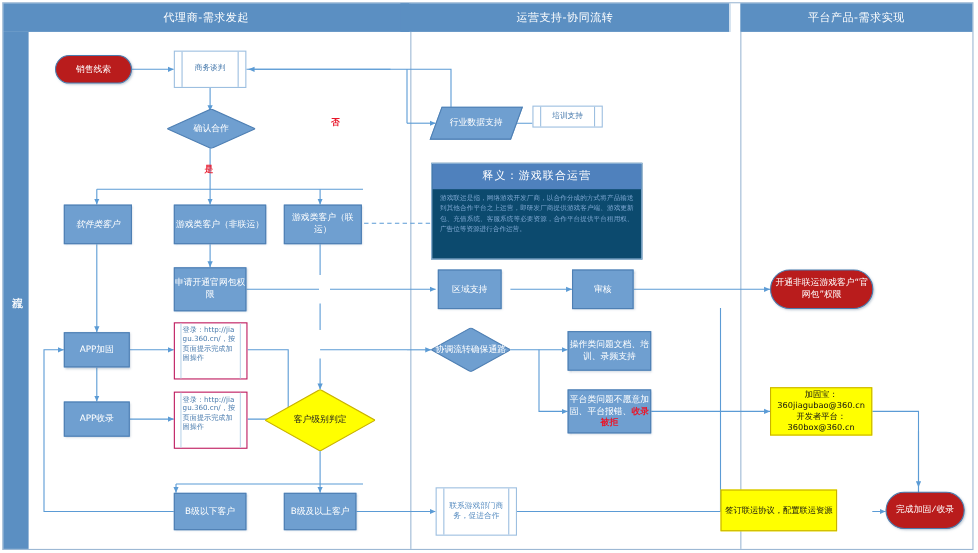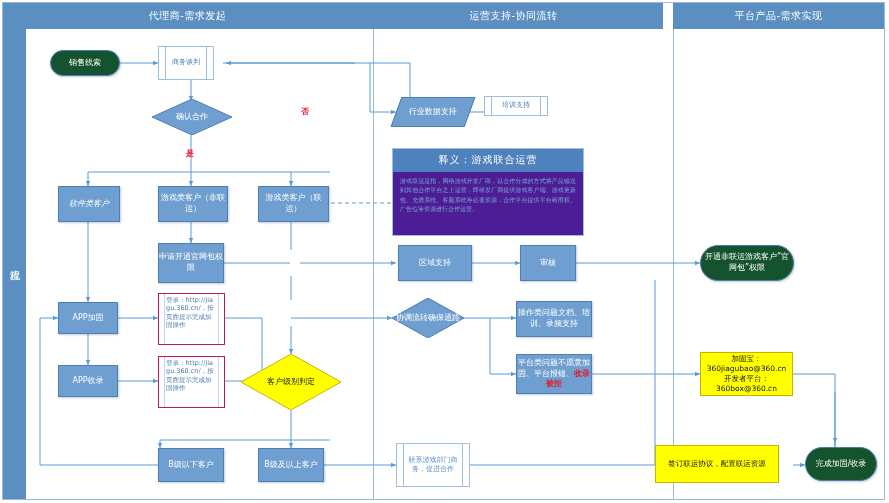--- a/index.html
+++ b/index.html
@@ -13,21 +13,21 @@
       border-right:1px solid #ffffff;box-sizing:border-box;}
   .lane-divider{position:absolute;top:29px;width:1px;height:470px;background:#9db8d4;}
   .left-rail{position:absolute;left:3px;top:29px;width:23px;height:470px;background:#5b8fc2;
       display:flex;align-items:center;justify-content:center;}
   .left-rail span{writing-mode:vertical-rl;color:#ffffff;font-size:10px;letter-spacing:2px;}
 
   
   .node{position:absolute;box-sizing:border-box;display:flex;align-items:center;justify-content:center;
       text-align:center;font-size:8px;line-height:1.35;color:#ffffff;}
   .proc{background:#6f9fd0;border:1px solid #4e7fb3;box-shadow:1px 1px 2px rgba(80,110,140,.35);}
-  .term{background:#14532d;border:1px solid #4a7cae;border-radius:999px;
+  .term{background:#b91c1c;border:1px solid #4a7cae;border-radius:999px;
       box-shadow:1px 1px 2px rgba(80,110,140,.35);}
   .para{background:#6f9fd0;border:1px solid #4e7fb3;transform:skewX(-20deg);}
   .para > i{display:block;transform:skewX(20deg);font-style:normal;}
   .diamond-blue, .diamond-yellow{position:absolute;}
   .dm-shape{position:absolute;inset:0;}
   .dm-label{position:absolute;inset:0;display:flex;align-items:center;justify-content:center;
       text-align:center;font-size:8px;line-height:1.3;}
   .diamond-blue .dm-label{color:#ffffff;}
   .diamond-yellow .dm-label{color:#202020;}
 
@@ -44,21 +44,21 @@
       font-size:6.5px;line-height:1.28;color:#4a7cae;padding:2px 7px;text-align:left;word-break:break-all;}
   .note::before,.note::after{content:"";position:absolute;top:0;bottom:0;width:1px;background:#bcd5ea;}
   .note::before{left:5px;} .note::after{right:5px;}
 
   
   .yellow{position:absolute;box-sizing:border-box;background:#ffff00;border:1px solid #c9b200;
       display:flex;align-items:center;justify-content:center;text-align:center;
       font-size:7.5px;line-height:1.35;color:#111111;padding:2px 3px;}
 
   
-  .legend{position:absolute;box-sizing:border-box;border:1px solid #9dbfe0;background:#4c1d95;}
+  .legend{position:absolute;box-sizing:border-box;border:1px solid #9dbfe0;background:#0c4a6e;}
   .legend-title{background:#4f81bd;color:#ffffff;font-size:10px;text-align:center;padding:4px 0 5px;
       letter-spacing:1px;}
   .legend-body{font-size:6px;line-height:1.55;color:#7da7d2;padding:4px 7px 5px;text-align:justify;}
 
   
   .flag{position:absolute;font-size:8px;color:#e8172a;font-weight:bold;}
   .redin{color:#e8172a;font-weight:bold;}
 
   svg.wires{position:absolute;left:0;top:0;width:889px;height:503px;pointer-events:none;}
 </style>
@@ -170,39 +170,39 @@
 
       <path d="M655,280 L655,465"></path>
       <path d="M655,280 L655,280"></path>
     </g>
   </svg>
 
   <div class="node term" style="left:50px;top:50px;width:70px;height:26px;">
     <span>销售线索</span>
   </div>
 
-  <div class="docbox" style="left:158px;top:46px;width:56px;height:34px;">
+  <div class="docbox" style="left:158px;top:46px;width:66px;height:34px;">
     <span>商务谈判</span>
   </div>
 
   <div class="diamond-blue" style="left:152px;top:99px;width:80px;height:36px;">
     <svg class="dm-shape" viewBox="0 0 80 36" preserveAspectRatio="none">
       <polygon points="40,0 80,18 40,36 0,18" fill="#6f9fd0" stroke="#4e7fb3" stroke-width="1"></polygon>
     </svg>
     <div class="dm-label">确认合作</div>
   </div>
 
   <div class="flag" style="left:301px;top:106px;">否</div>
   <div class="flag" style="left:186px;top:148px;">是</div>
 
   <div class="node proc" style="left:58px;top:186px;width:62px;height:36px;font-style:italic;">
     <span>软件类客户</span>
   </div>
 
-  <div class="node proc" style="left:158px;top:186px;width:70px;height:36px;">
+  <div class="node proc" style="left:158px;top:186px;width:84px;height:36px;">
     <span>游戏类客户（非联运）</span>
   </div>
 
   <div class="node proc" style="left:258px;top:186px;width:71px;height:36px;">
     <span>游戏类客户（联运）</span>
   </div>
 
   <div class="node proc" style="left:158px;top:243px;width:66px;height:40px;">
     <span>申请开通官网包权限</span>
   </div>
@@ -240,21 +240,21 @@
 
   <div class="docbox" style="left:484px;top:96px;width:64px;height:20px;">
     <span>培训支持</span>
   </div>
 
   <div class="legend" style="left:392px;top:148px;width:192px;height:88px;">
     <div class="legend-title">释义：游戏联合运营</div>
     <div class="legend-body">游戏联运是指，网络游戏开发厂商，以合作分成的方式将产品输送到其他合作平台之上运营，即研发厂商提供游戏客户端、游戏更新包、充值系统、客服系统等必要资源，合作平台提供平台租用权、广告位等资源进行合作运营。</div>
   </div>
 
-  <div class="node proc" style="left:398px;top:245px;width:74px;height:36px;">
+  <div class="node proc" style="left:398px;top:245px;width:58px;height:36px;">
     <span>区域支持</span>
   </div>
 
   <div class="node proc" style="left:520px;top:245px;width:56px;height:36px;">
     <span>审核</span>
   </div>
 
   <div class="diamond-blue" style="left:392px;top:298px;width:72px;height:40px;">
     <svg class="dm-shape" viewBox="0 0 72 40" preserveAspectRatio="none">
       <polygon points="36,0 72,20 36,40 0,20" fill="#6f9fd0" stroke="#4e7fb3" stroke-width="1"></polygon>
@@ -273,19 +273,19 @@
   <div class="docbox light" style="left:396px;top:443px;width:74px;height:44px;">
     <span>联系游戏部门商务，促进合作</span>
   </div>
 
   <div class="node term" style="left:700px;top:245px;width:94px;height:36px;">
     <span>开通非联运游戏客户“官网包”权限</span>
   </div>
 
   <div class="yellow" style="left:700px;top:352px;width:93px;height:44px;">加固宝：360jiagubao@360.cn 开发者平台：360box@360.cn</div>
 
-  <div class="yellow" style="left:655px;top:445px;width:124px;height:38px;">签订联运协议，配置联运资源</div>
-
-  <div class="node term" style="left:805px;top:447px;width:72px;height:34px;">
+  <div class="yellow" style="left:655px;top:445px;width:106px;height:38px;">签订联运协议，配置联运资源</div>
+
+  <div class="node term" style="left:805px;top:447px;width:72px;height:34px;font-family:Liberation Mono, monospace;">
     <span>完成加固/收录</span>
   </div>
 
 </div>
 
 </body></html>

